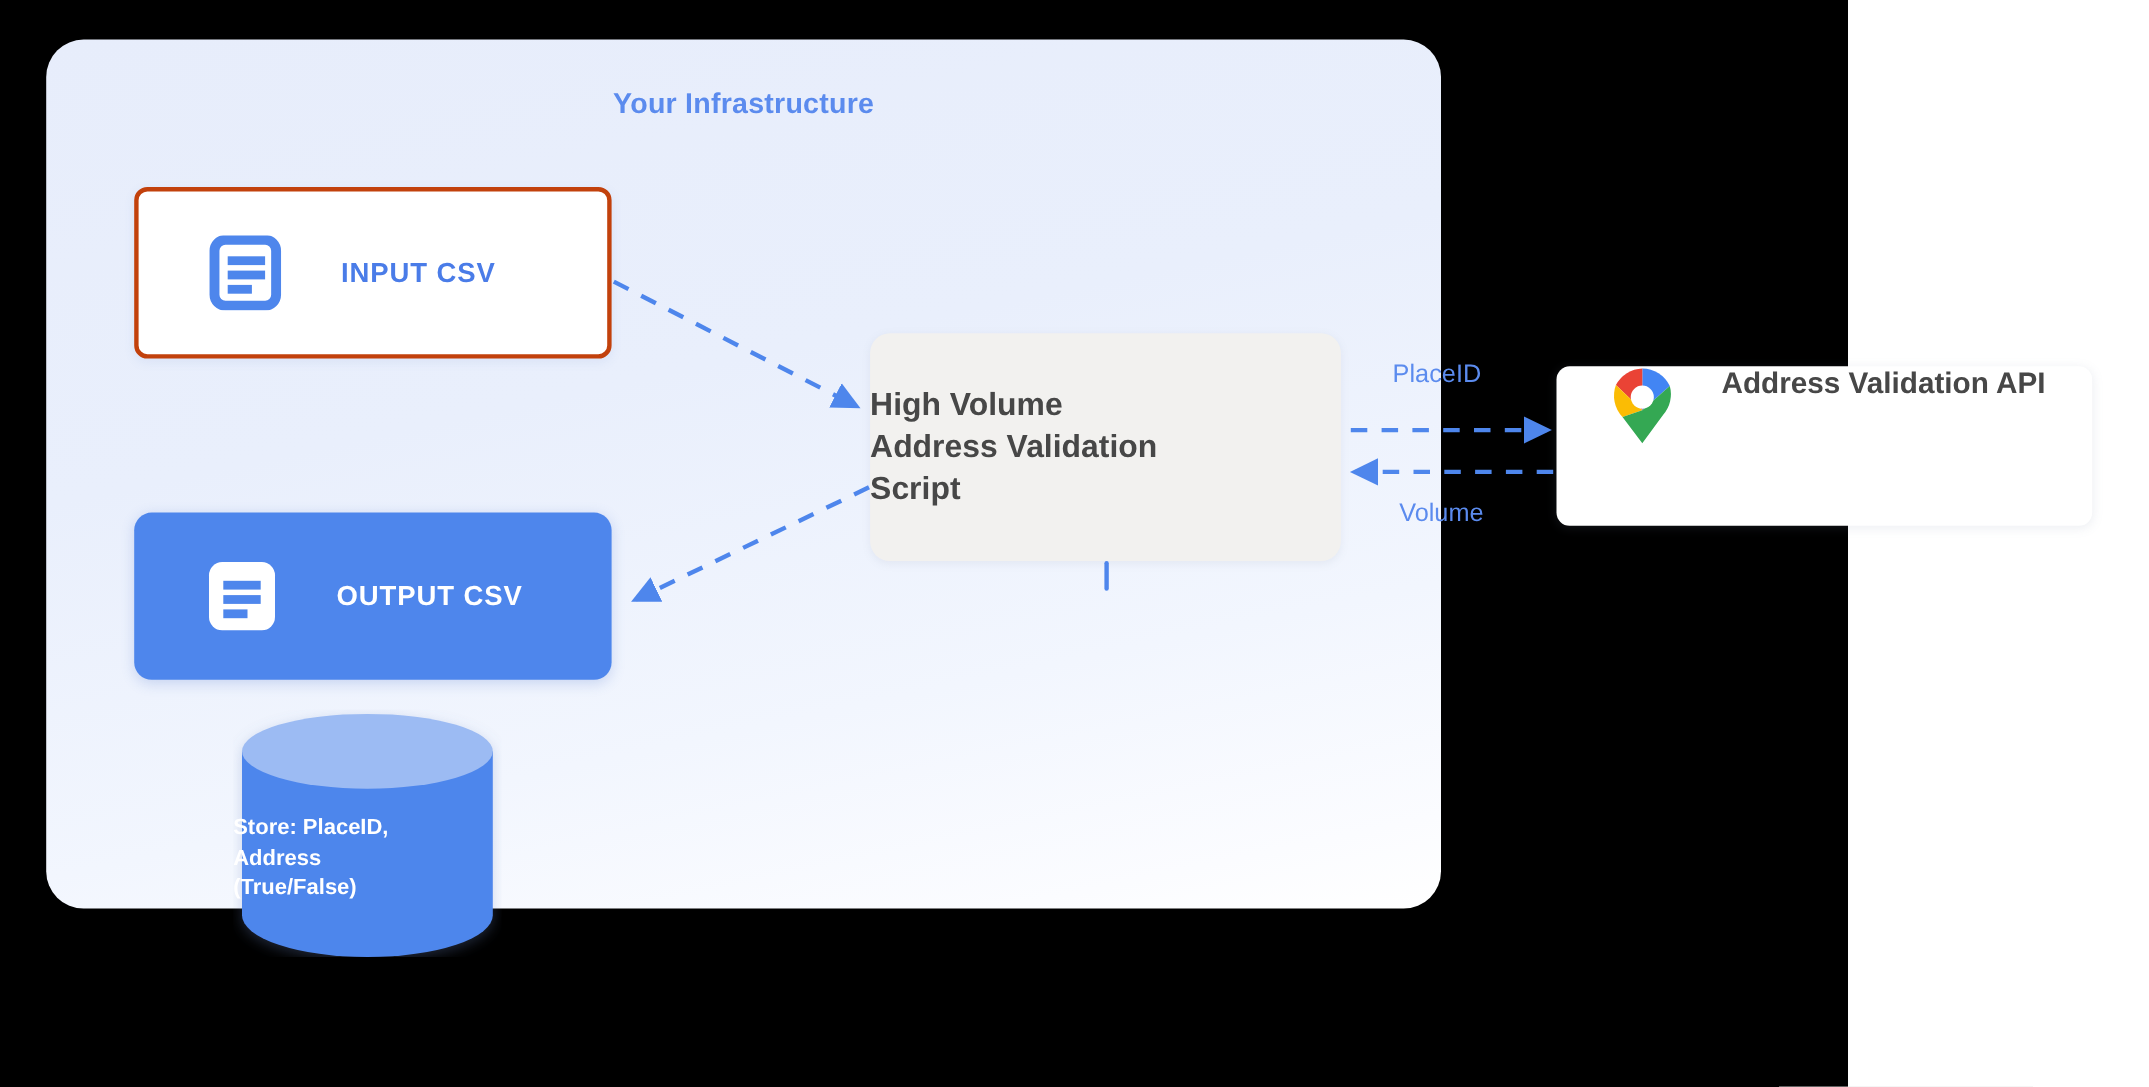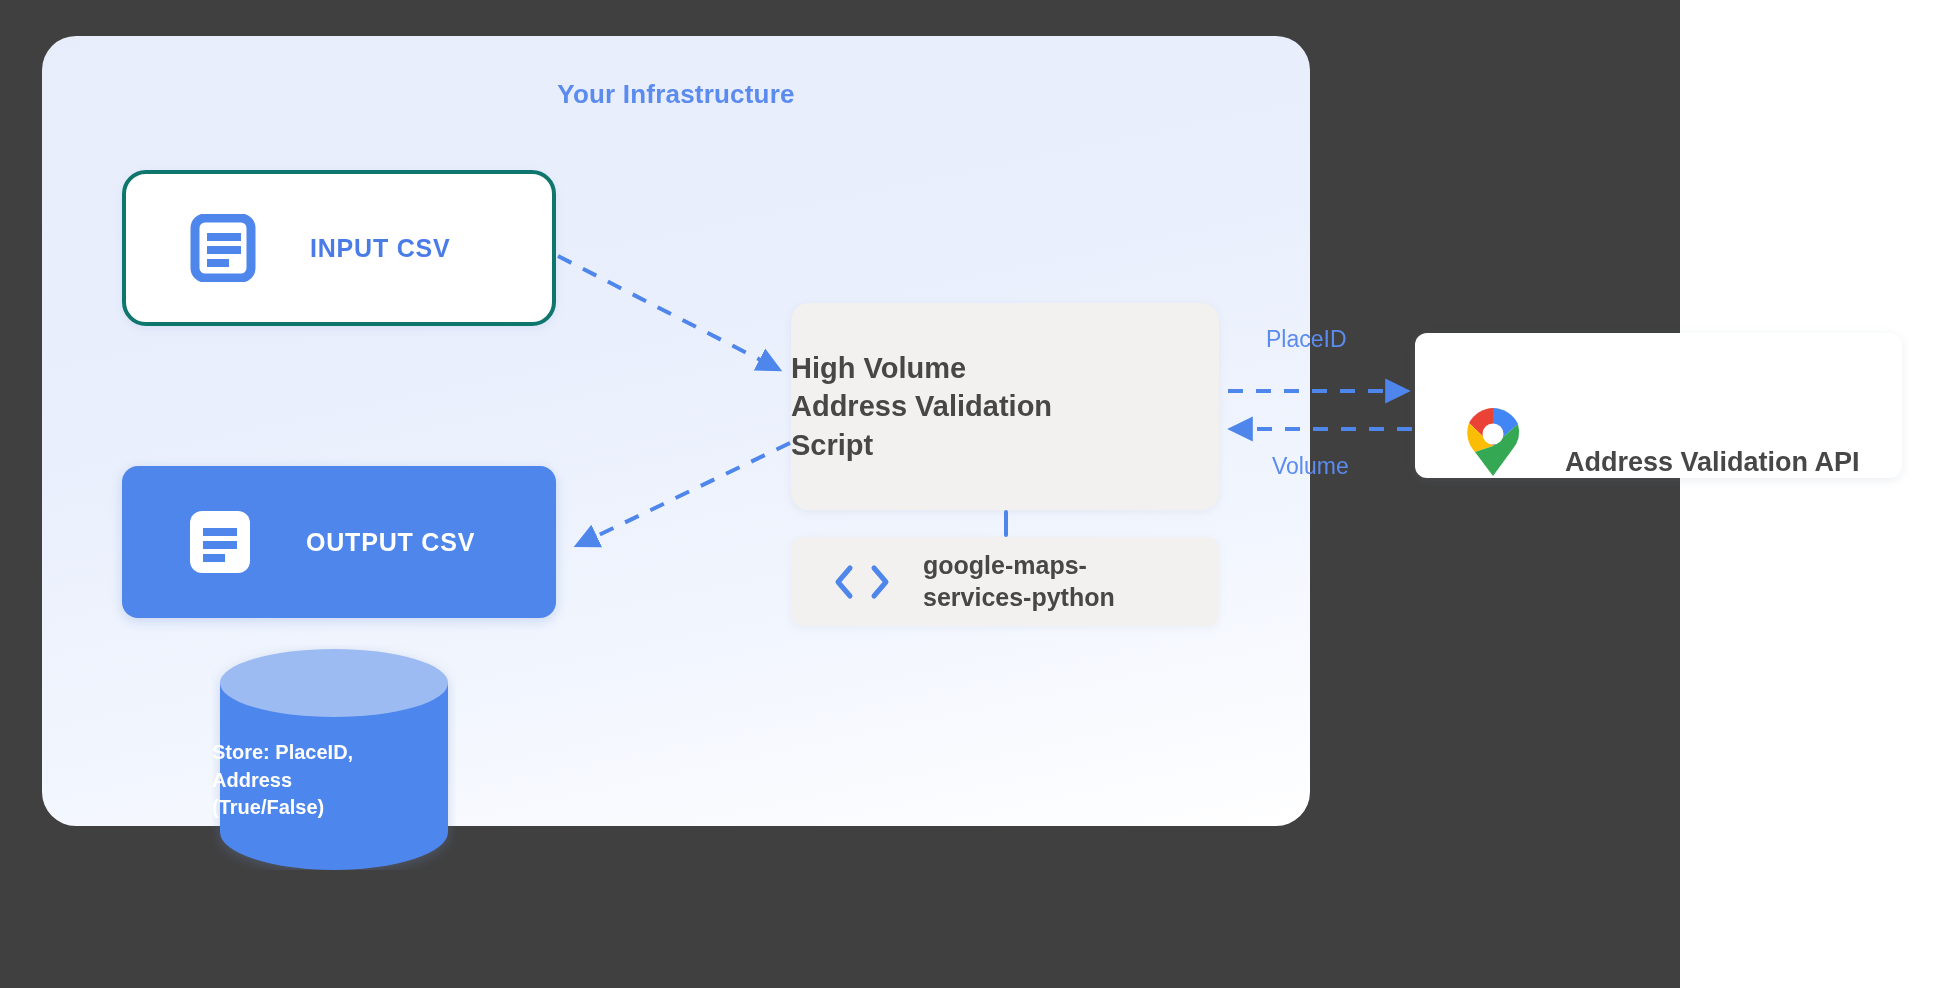--- a/index.html
+++ b/index.html
@@ -7,21 +7,21 @@
     width: 1954px;
     height: 988px;
     background: #ffffff;
     font-family: "Liberation Sans", sans-serif;
     overflow: hidden;
   }
   #stage {
     position: relative;
     width: 1680px;
     height: 988px;
-    background: #404040;
+    background: #000000;
   }
 
   
   .infra-panel {
     position: absolute;
     left: 42px;
     top: 36px;
     width: 1268px;
     height: 790px;
     border-radius: 34px;
@@ -47,22 +47,22 @@
     border-radius: 18px;
   }
 
   
   .input-csv {
     left: 122px;
     top: 170px;
     width: 434px;
     height: 156px;
     background: #ffffff;
-    border: 4px solid #0f766e;
-    border-radius: 24px;
+    border: 4px solid #c2410c;
+    border-radius: 12px;
     padding-left: 64px;
     box-shadow: 0 3px 10px rgba(90,125,200,.10);
   }
   .input-csv .label {
     margin-left: 52px;
     font-size: 25px;
     font-weight: bold;
     color: #4a7ce8;
     letter-spacing: .8px;
   }
@@ -149,21 +149,21 @@
   
   .api-box {
     position: absolute;
     left: 1415px;
     top: 333px;
     width: 487px;
     height: 145px;
     background: #ffffff;
     border-radius: 12px;
     display: flex;
-    align-items: flex-end;
+    align-items: flex-start;
     padding-left: 48px;
     box-shadow: 0 2px 10px rgba(120,135,165,.14);
   }
   .api-box .api-label {
     margin-left: 42px;
     font-size: 27px;
     font-weight: bold;
     color: #474747;
   }
   .gmaps-pin { width: 60px; height: 72px; flex: 0 0 auto; }
@@ -254,30 +254,20 @@
   </div>
 
   <div class="script-box">
     <div class="line">High Volume</div>
     <div class="line">Address Validation</div>
     <div class="line">Script</div>
   </div>
 
   <div class="connector"></div>
 
-  <div class="lib-box">
-    <svg class="code-icon" viewBox="0 0 58 40">
-      <path d="M17 6 L5 20 L17 34" fill="none" stroke="#4e86ec" stroke-width="5" stroke-linecap="round" stroke-linejoin="round"></path>
-      <path d="M41 6 L53 20 L41 34" fill="none" stroke="#4e86ec" stroke-width="5" stroke-linecap="round" stroke-linejoin="round"></path>
-    </svg>
-    <div class="lib-label">
-      <div>google-maps-</div>
-      <div>services-python</div>
-    </div>
-  </div>
 
   <div class="api-box">
     <svg class="gmaps-pin" viewBox="0 0 60 72">
       <path d="M30 2 A28 28 0 0 1 55 18 L30 40 Z" fill="#4285f4"></path>
       <path d="M30 2 A28 28 0 0 0 6 17 L30 40 Z" fill="#ea4335"></path>
       <path d="M6 17 A28 28 0 0 0 12 46 L30 40 Z" fill="#fbbc04"></path>
       <path d="M55 18 A28 28 0 0 1 49 44 L30 70 L12 46 L30 40 Z" fill="#34a853"></path>
       <circle cx="30" cy="28" r="10.5" fill="#ffffff"></circle>
     </svg>
     <span class="api-label">Address Validation API</span>

